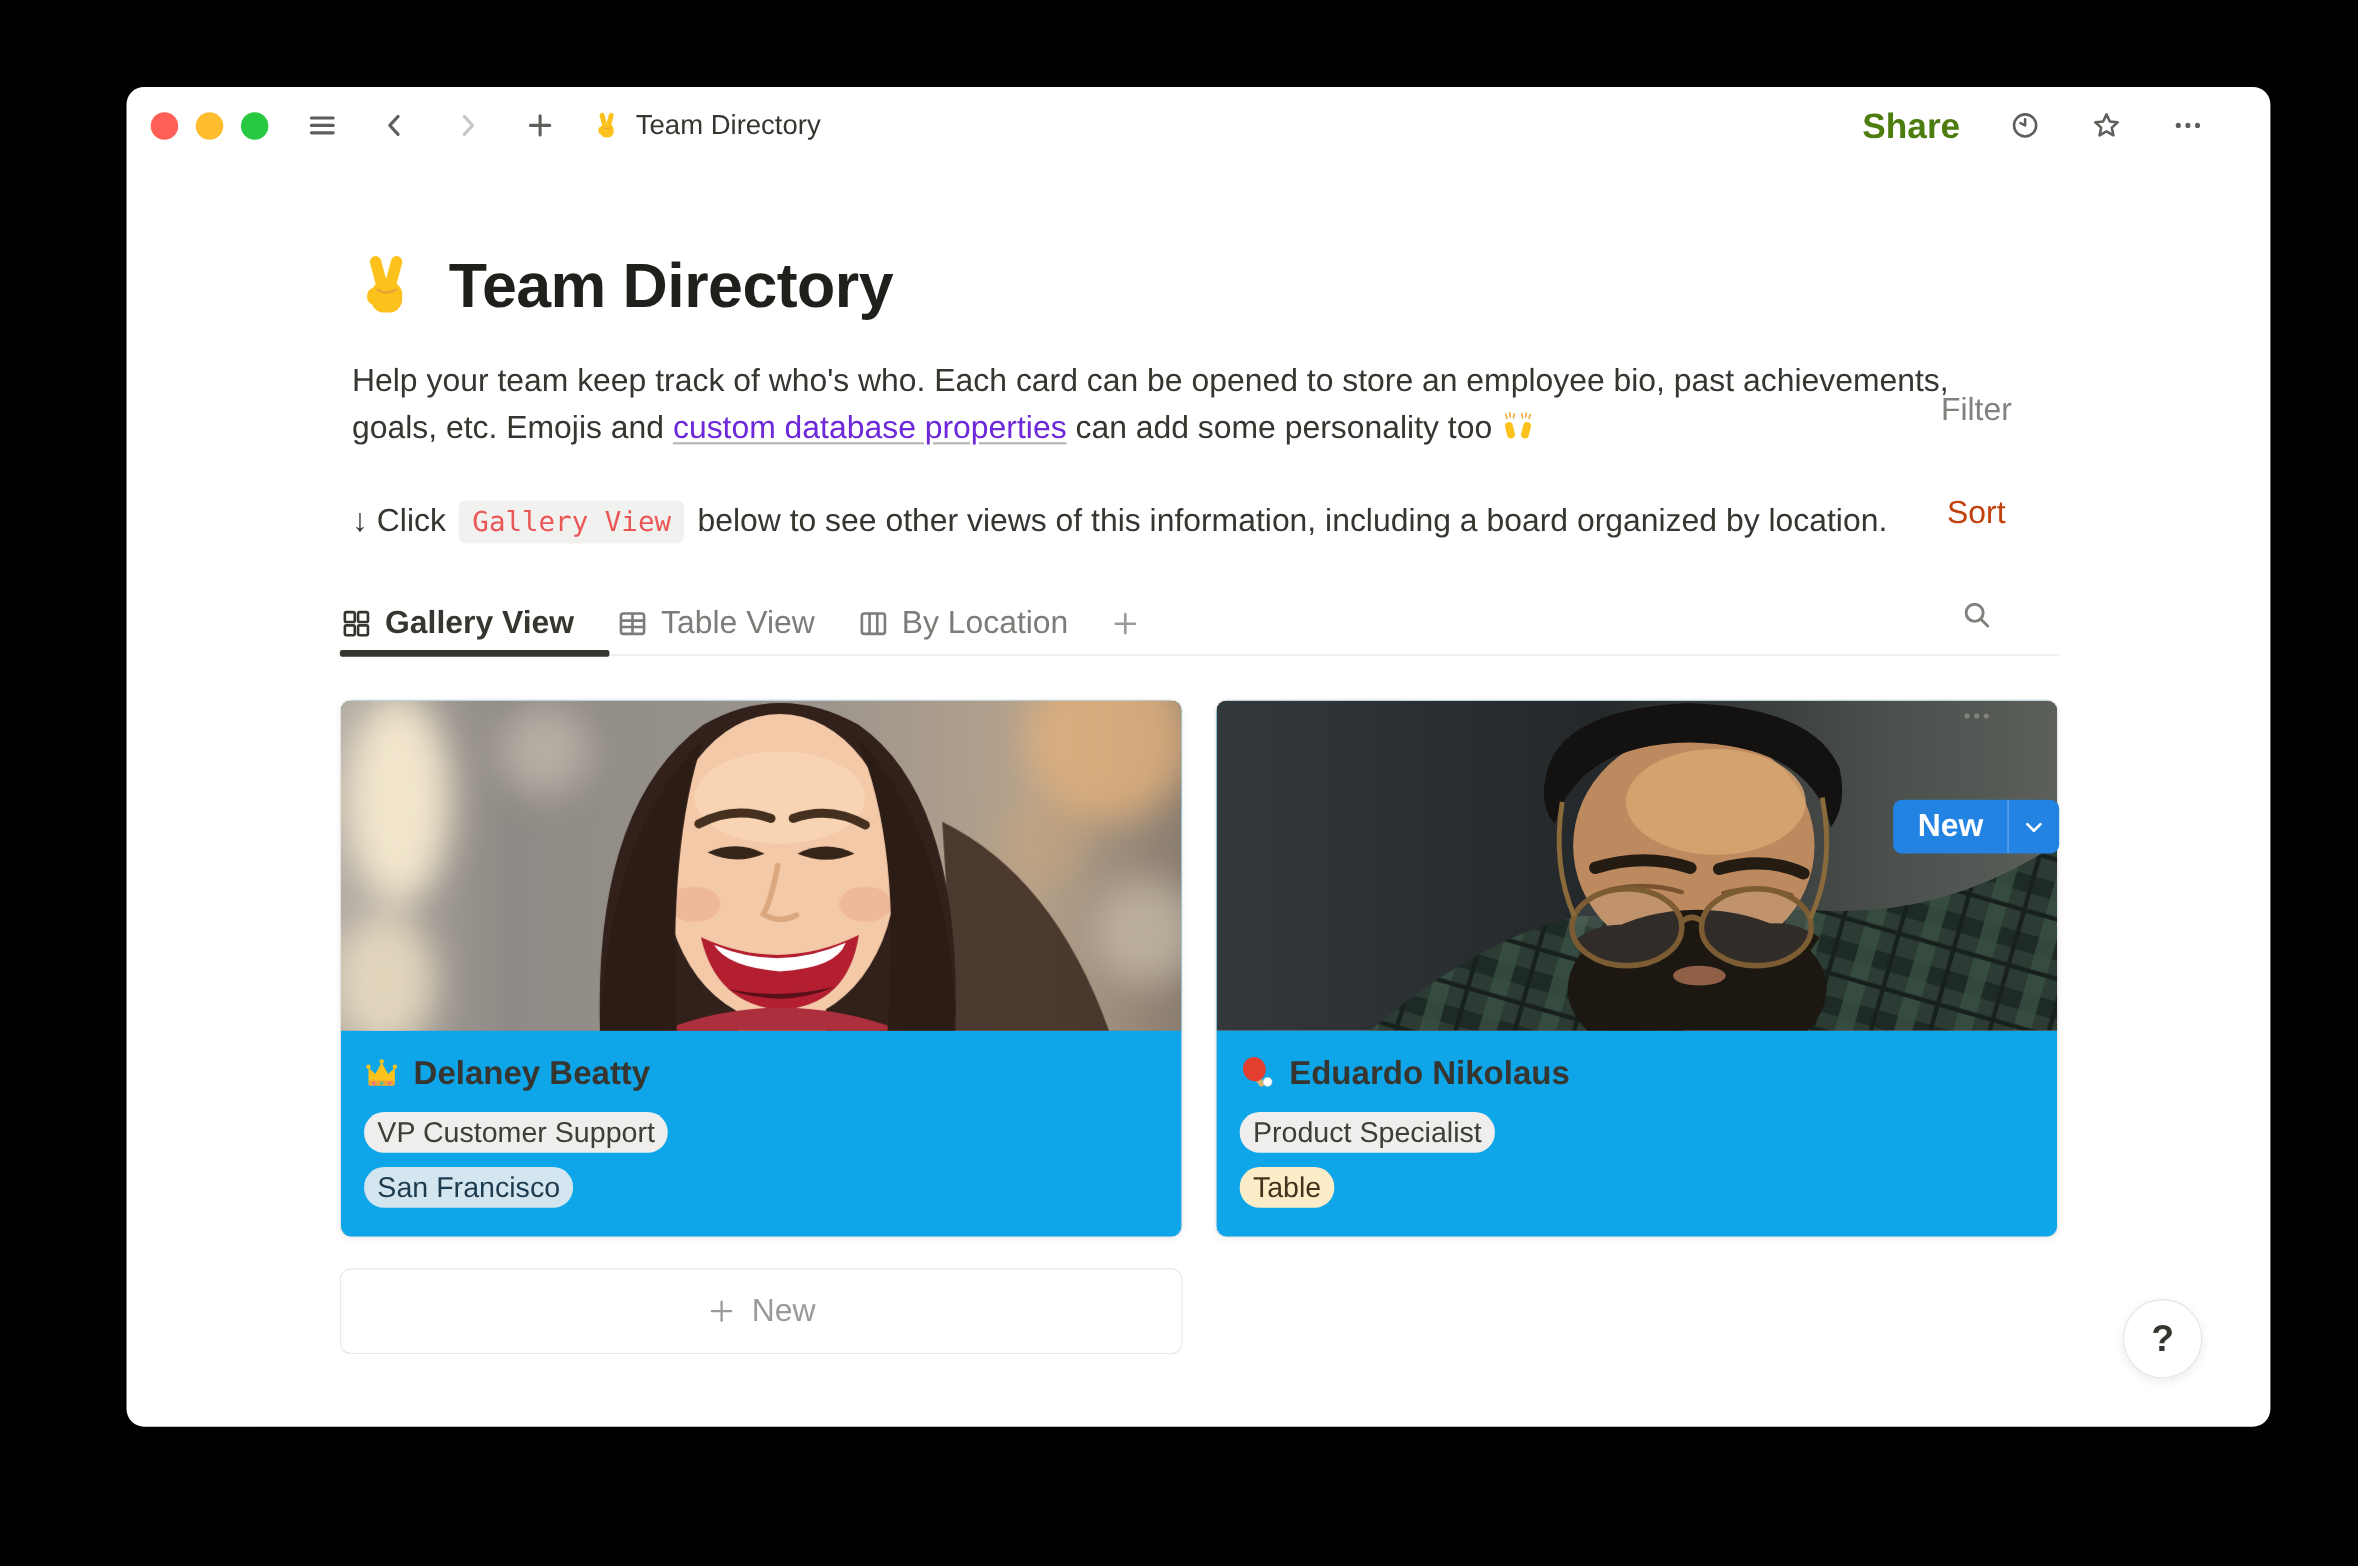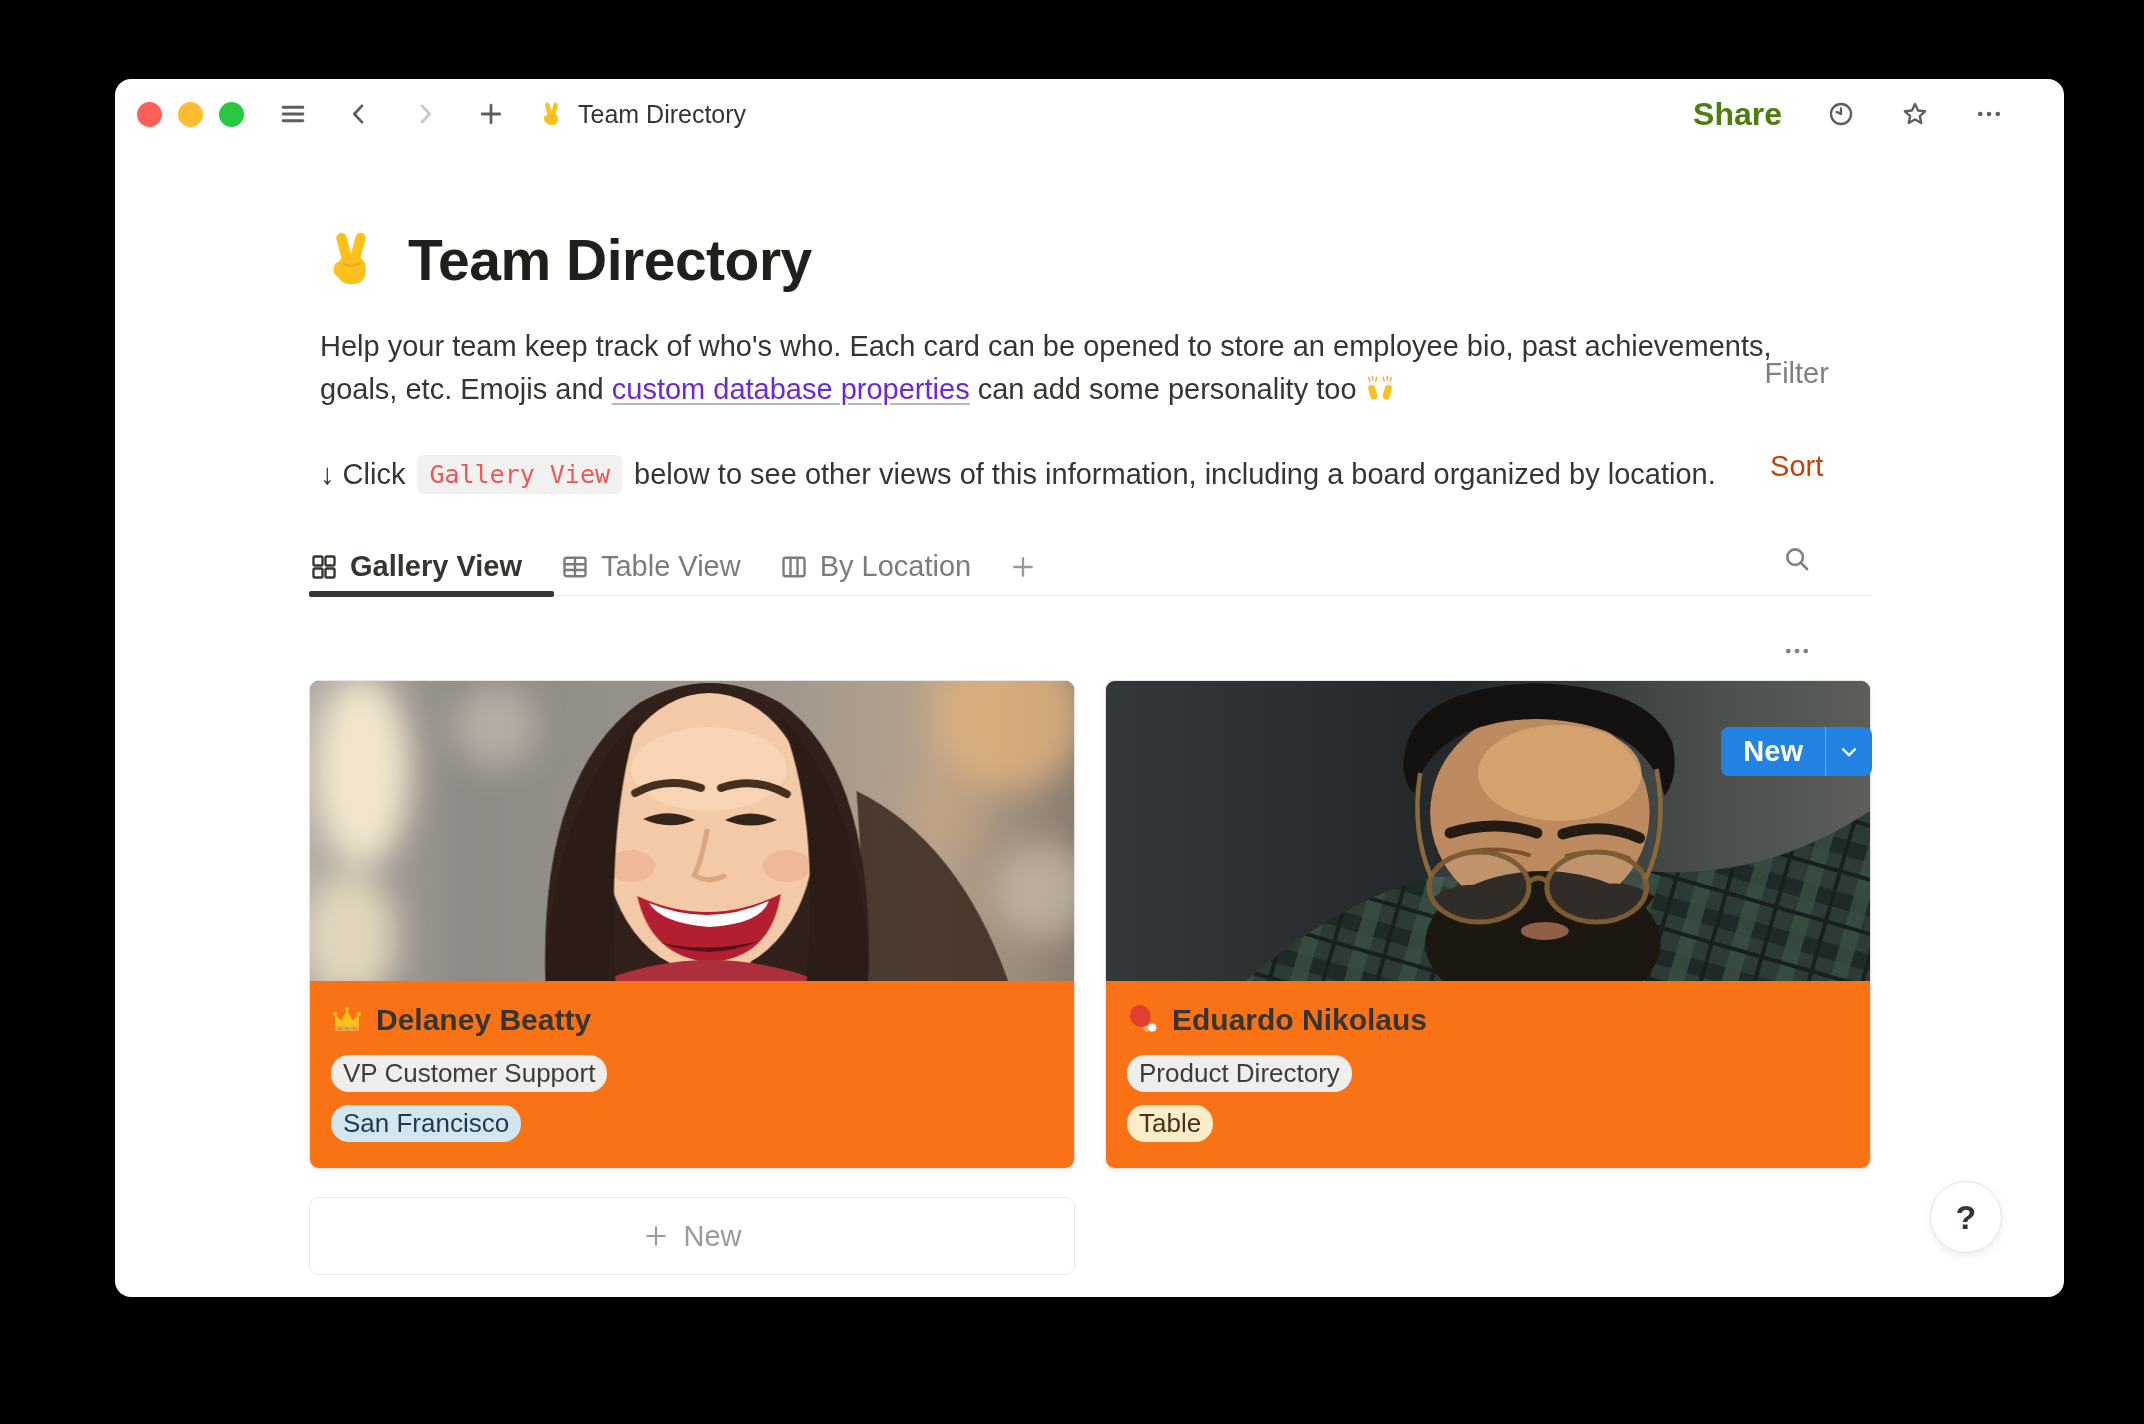--- a/index.html
+++ b/index.html
@@ -53,22 +53,22 @@
   .icon-btn svg{ width:30px; height:30px; }
   .new-btn{ display:flex; align-items:stretch; background:#2383e2; border-radius:8px; height:49px;
             color:#fff; overflow:hidden; cursor:pointer; }
   .new-btn-main{ display:flex; align-items:center; padding:0 22px; font-size:29px; font-weight:600; }
   .new-btn-caret{ display:flex; align-items:center; justify-content:center; width:47px;
                   border-left:1px solid rgba(255,255,255,0.33); }
   .new-btn-caret svg{ width:22px; height:22px; }
 
   
   .cards-row{ margin-top:40px; display:flex; gap:30px; }
-  .card{ width:766px; background:#f97316; border:1px solid #e7e6e4; border-radius:10px;
-         overflow:hidden; box-shadow:0 2px 6px rgba(15,15,15,0.05); cursor:pointer;margin-top:44px; }
+  .card{ width:766px; background:#0ea5e9; border:1px solid #e7e6e4; border-radius:10px;
+         overflow:hidden; box-shadow:0 2px 6px rgba(15,15,15,0.05); cursor:pointer; }
   .card-photo{ height:300px; overflow:hidden; background:#888; }
   .card-photo svg{ display:block; width:100%; height:100%; }
   .card-body{ padding:16px 21px 26px; }
   .card-name{ display:flex; align-items:center; gap:13px; font-size:30px; font-weight:600;
               color:#37352f; margin-top:6px; }
   .card-name .emoji-svg{ width:32px; height:32px; }
   .tag{ display:table; font-size:26px; line-height:37px; padding:0 12px; border-radius:18px;
         white-space:nowrap; }
   .tag-role{ margin-top:18px; background:#efeeec; color:#3f3d38; }
   .tag-blue{ margin-top:13px; background:#d3e5ef; color:#1d3b4f; }
@@ -364,21 +364,21 @@
             <path d="M541 198 Q564 150 552 88" stroke="#8a6a3a" stroke-width="4.5" fill="none"></path>
           </svg>
         </div>
         <div class="card-body">
           <div class="card-name">
             <svg class="emoji-svg" viewBox="0 0 72 72">
                 <use href="#ping-pong"></use>
               </svg>
             <span>Eduardo Nikolaus</span>
           </div>
-          <span class="tag tag-role">Product Directory</span>
+          <span class="tag tag-role">Product Specialist</span>
           <span class="tag tag-yellow">Table</span>
         </div>
       </div>
     </div>
 
     <div class="new-row">
       <svg viewBox="0 0 24 24" fill="none" stroke="currentColor" stroke-width="1.8" stroke-linecap="round">
         <path d="M12 4.5v15M4.5 12h15"></path>
         </svg>
       <span>New</span>

